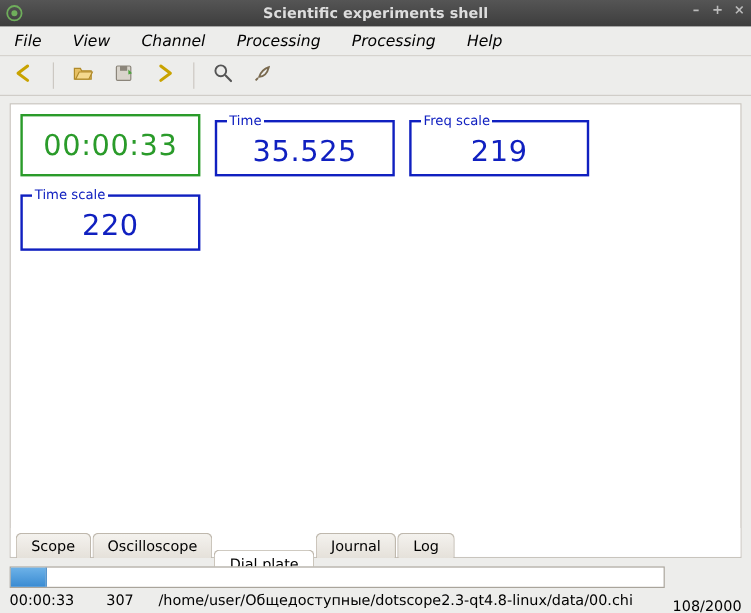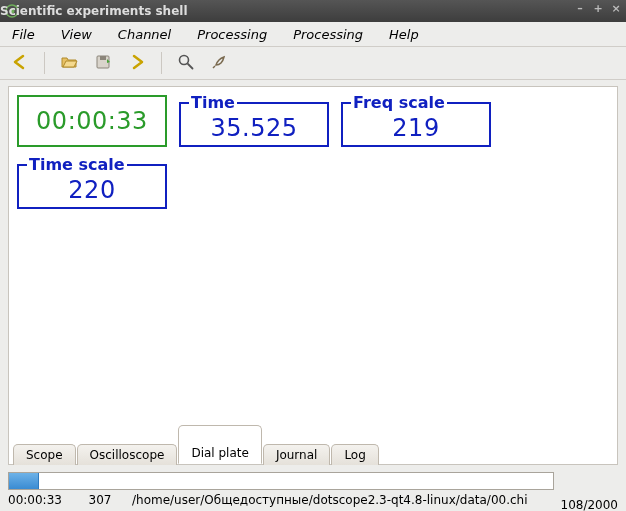--- a/index.html
+++ b/index.html
@@ -36,21 +36,21 @@
     height: 16px;
     margin-left: 4px;
     display: inline-flex;
     align-items: center;
     justify-content: center;
     color: #6fae5b;
   }
   .titlebar .title {
     position: absolute;
     left: 0; right: 0;
-    text-align: left;
+    text-align: center;
     pointer-events: none;
   }
   .titlebar .win-controls {
     position: absolute;
     right: 4px;
     top: 2px;
     display: flex;
     gap: 6px;
     font-size: 11px;
     color: #bbb;
@@ -129,25 +129,24 @@
     border: 2px solid;
     margin: 0;
     padding: 0;
     position: relative;
     display: flex;
     align-items: center;
     justify-content: center;
     font-family: "DejaVu Sans", Arial, sans-serif;
   }
   fieldset.readout legend {
-    font-size: 16px;
+    font-size: 11px;
     padding: 0 2px;
     margin-left: 8px;
     line-height: 1;
-    font-weight: bold;
   }
   .readout .value {
     font-size: 24px;
     font-weight: normal;
     letter-spacing: 0.5px;
   }
   .readout.green { border-color: #2a9b2a; color: #2a9b2a; }
   .readout.blue  { border-color: #1020c0; color: #1020c0; }
   .readout.red   { border-color: #d41020; color: #d41020; }
   .readout.blue legend, .readout.green legend, .readout.red legend { color: inherit; }
@@ -172,22 +171,22 @@
     border-top-left-radius: 5px;
     border-top-right-radius: 5px;
     margin-right: 1px;
     cursor: pointer;
     position: relative;
     top: 1px;
   }
   .tab.active {
     background: #ffffff;
     border-bottom: 1px solid #fff;
-    top: 0;
-    padding-top: 20px;
+    top: 17px;
+    padding-top: 4px;
   }
 
   
   .progress-row {
     height: 20px;
     margin: 4px 8px 0 8px;
     display: flex;
     align-items: center;
     gap: 6px;
   }

